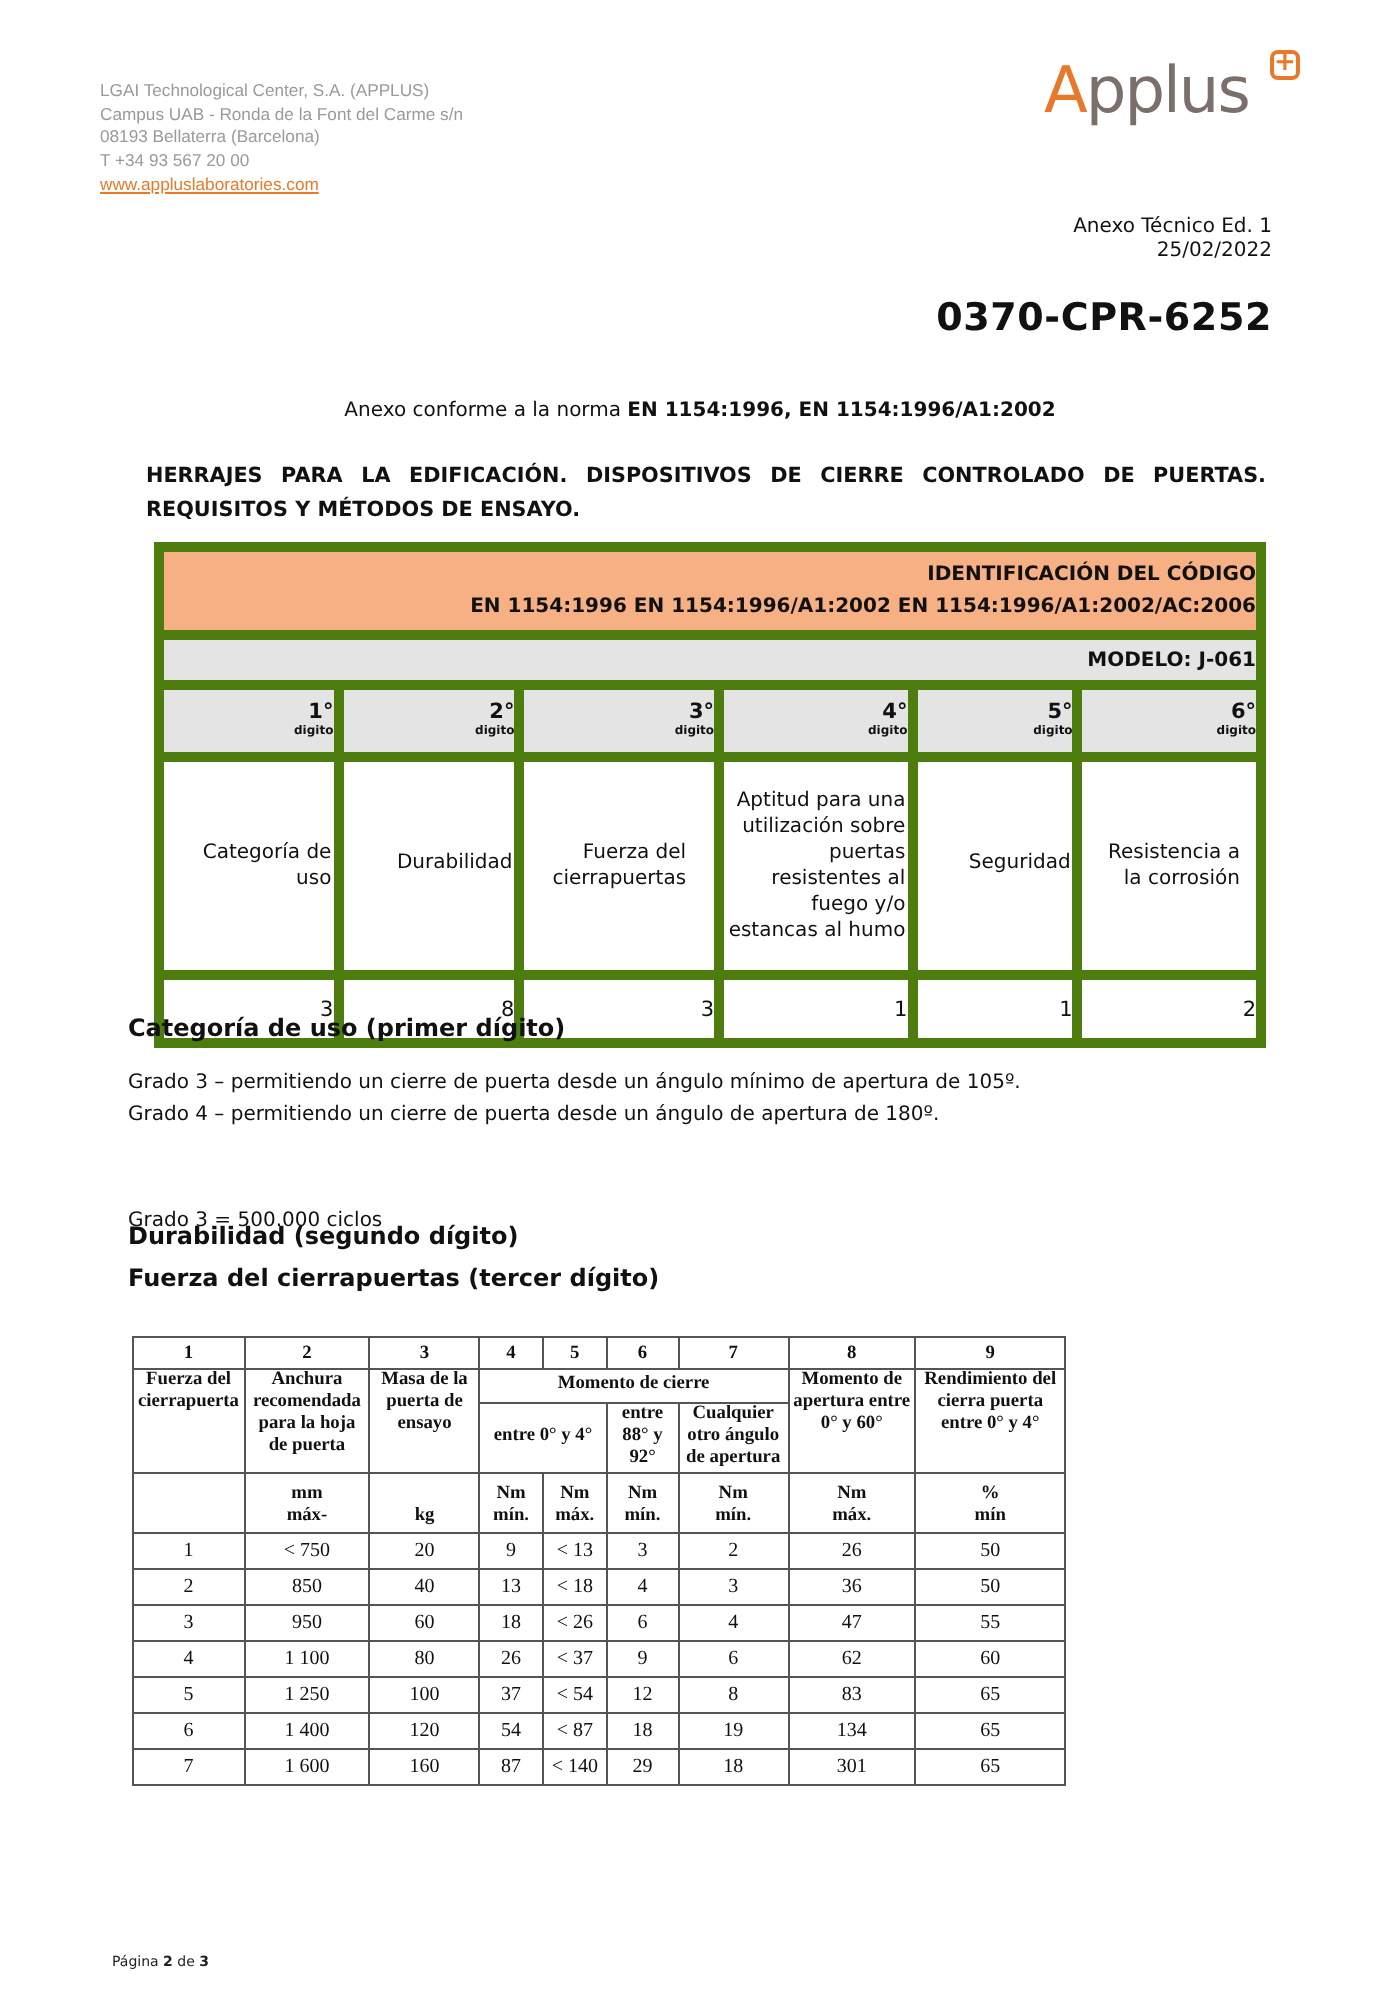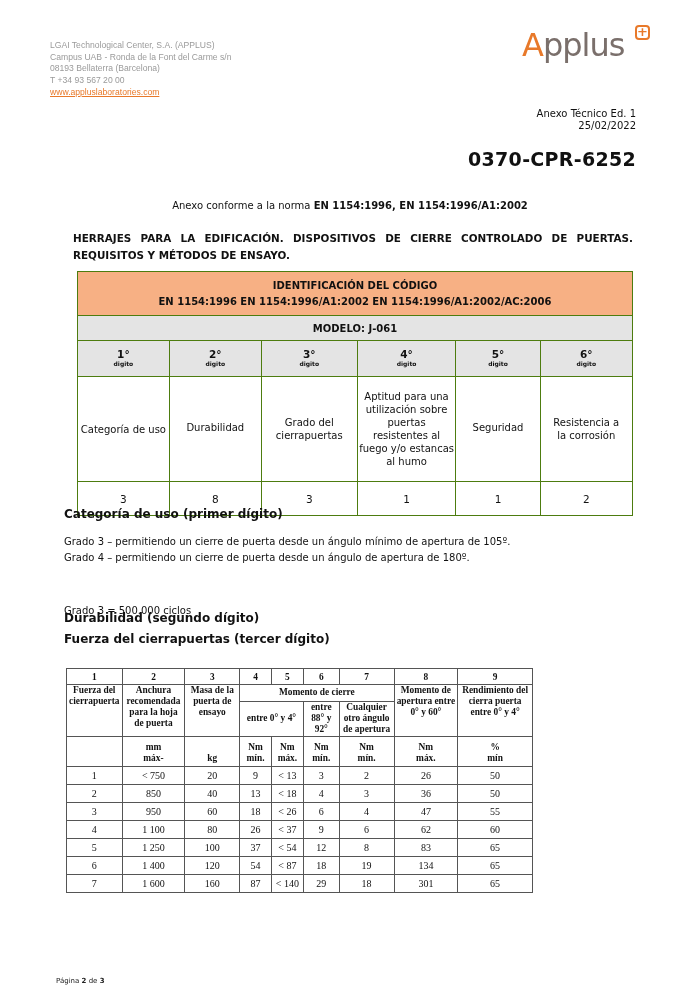--- a/index.html
+++ b/index.html
@@ -16,21 +16,21 @@
 
   .annex { position: absolute; right: 64px; top: 108px; text-align: right; font-family: "DejaVu Sans", sans-serif; font-size: 10px; line-height: 11.5px; color: #111; }
   .cert { position: absolute; right: 64px; top: 148px; font-family: "DejaVu Sans", sans-serif; font-weight: bold; font-size: 19px; letter-spacing: 0.3px; color: #111; }
 
   .norm { position: absolute; left: 0; width: 700px; top: 200px; text-align: center; font-size: 10px; color: #111; }
   .norm b { font-weight: bold; }
 
   .title { position: absolute; left: 73px; width: 560px; top: 230px; font-size: 10.4px; font-weight: bold; line-height: 17px; text-align: justify; text-align-last: left; }
 
   table.code { position: absolute; left: 77px; top: 271px; width: 556px; border-collapse: collapse; font-size: 10px; }
-  table.code td { border: 1px solid #4d7c0f; text-align: center; vertical-align: middle; }
+  table.code td { border: 5px solid #4d7c0f; text-align: right; vertical-align: middle; }
   table.code .hdr { background: #f7b084; font-weight: bold; height: 44px; line-height: 16px; font-size: 10px; }
   table.code .model { background: #e4e4e4; font-weight: bold; height: 25px; }
   table.code .dig td { background: #e4e4e4; height: 36px; }
   table.code .dig .n { font-weight: bold; font-size: 10.5px; line-height: 11px; display: block; }
   table.code .dig .s { font-weight: bold; font-size: 6px; line-height: 8px; display: block; }
   table.code .cat td { height: 72px; line-height: 13px; font-size: 10px; padding: 13px 1px; }
   table.code .val td { height: 34px; font-size: 10.5px; }
 
   .h2 { position: absolute; left: 64px; font-size: 12px; font-weight: bold; }
   .p { position: absolute; left: 64px; font-size: 10px; line-height: 16px; }
@@ -106,21 +106,21 @@
           <span class="s">digito</span>
         </td>
     <td style="width:93px">
           <span class="n">6°</span>
           <span class="s">digito</span>
         </td>
   </tr>
   <tr class="cat">
     <td>Categoría de uso</td>
     <td style="padding-top:10px">Durabilidad</td>
-    <td style="padding:0 14px">Grado del cierrapuertas</td>
+    <td style="padding:0 14px">Fuerza del cierrapuertas</td>
     <td>Aptitud para una utilización sobre puertas resistentes al fuego y/o estancas al humo</td>
     <td style="padding-top:10px">Seguridad</td>
     <td style="padding:0 8px">Resistencia a la corrosión</td>
   </tr>
   <tr class="val">
     <td>3</td>
     <td>8</td>
     <td>3</td>
     <td>1</td>
     <td>1</td>

